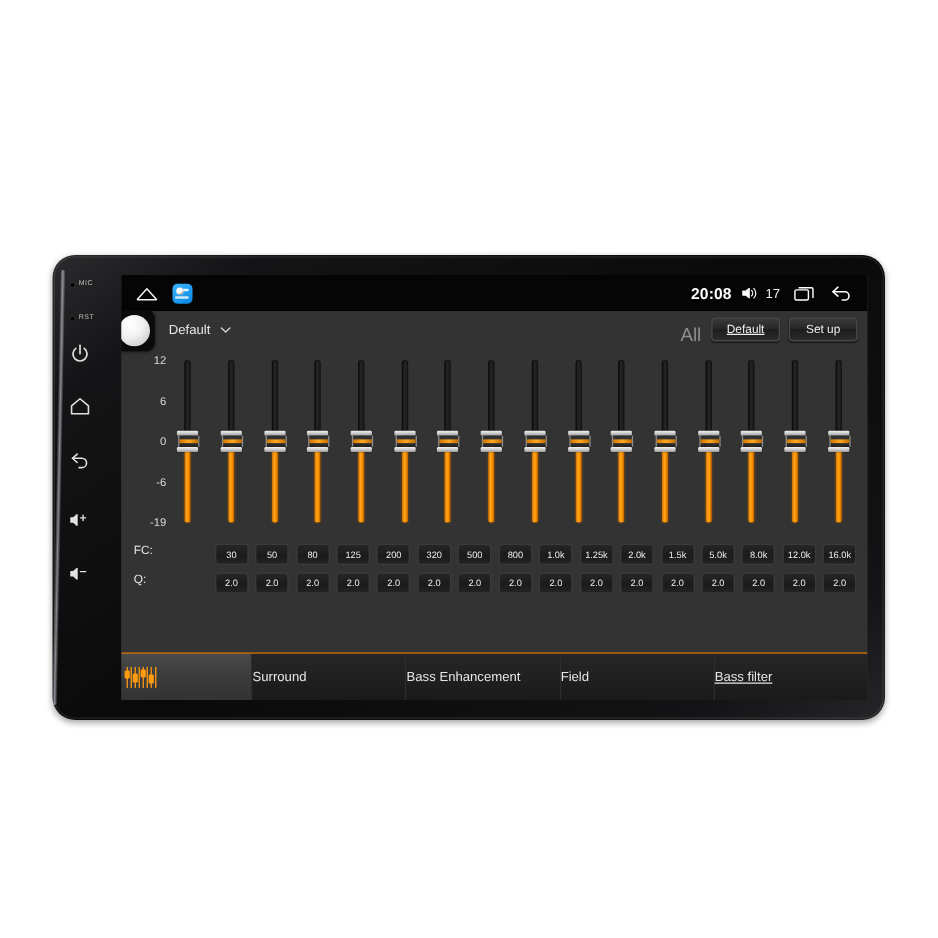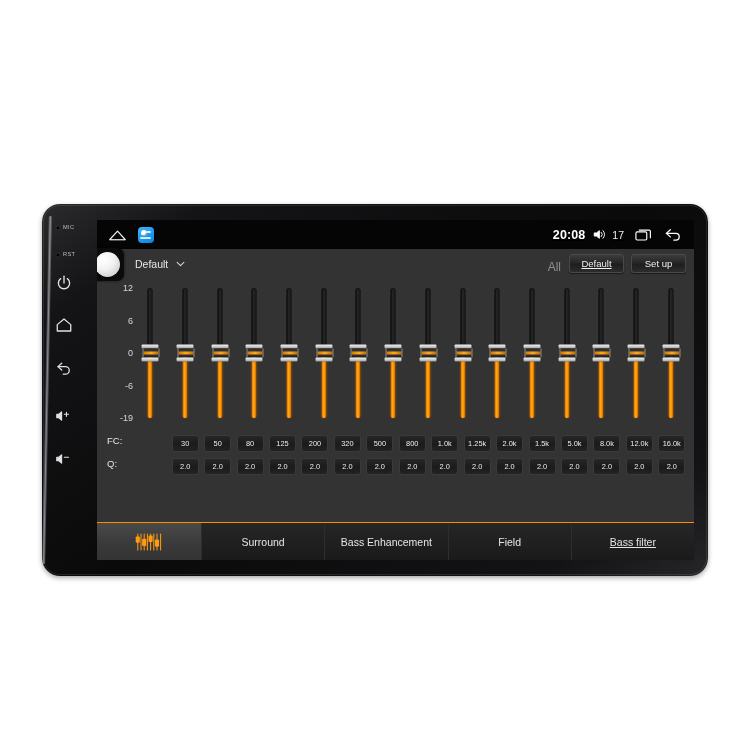--- a/index.html
+++ b/index.html
@@ -85,21 +85,21 @@
     box-shadow:0 1px 2px rgba(0,0,0,.5);display:block;
   }
   .preset{
     position:absolute;left:38px;top:9px;display:flex;align-items:center;gap:8px;
   }
   .preset-label{color:#e8e8e8;font-size:10.5px;}
   .chev{width:9px;height:6px;color:#d6d6d6;}
   .chev svg{width:100%;height:100%;display:block;}
 
   .allbtn{
-    position:absolute;right:133px;top:11px;color:#8f8f8f;font-size:12px;
+    position:absolute;right:133px;top:11px;color:#8f8f8f;font-size:15px;
   }
   .tbtn{
     position:absolute;top:5px;width:55px;height:19px;border-radius:3px;
     background:linear-gradient(to bottom,#3b3b3b 0%,#262626 48%,#1d1d1d 52%,#2c2c2c 100%);
     border:1px solid #4a4a4a;color:#f0f0f0;font-size:9.5px;
     display:flex;align-items:center;justify-content:center;box-sizing:border-box;
     box-shadow:0 1px 1px rgba(0,0,0,.5);
   }
   .tbtn.b1{right:70px;text-decoration:underline;}
   .tbtn.b2{right:8px;}
@@ -163,21 +163,21 @@
     border:1px solid #3a3a3a;color:#ededed;font-size:7.4px;
     display:flex;align-items:center;justify-content:center;box-sizing:border-box;
   }
 
   
   .tabbar{
     position:absolute;left:0;right:0;bottom:0;height:37px;
     background:#1d1d1d;border-top:1px solid #ff8c00;display:flex;
   }
   .tab{
-    flex:1;display:flex;align-items:center;justify-content:center;
+    flex:1;display:flex;align-items:center;justify-content:flex-start;
     color:#e6e6e6;font-size:10.5px;border-right:1px solid #2e2e2e;
     background:linear-gradient(to bottom,#262626,#1a1a1a);
   }
   .tab:last-child{border-right:none;text-decoration:underline;}
   .tab.active{
     flex:0 0 104px;
     background:linear-gradient(to bottom,#4a4a4a,#3a3a3a 55%,#333);
   }
   .eqicon{width:32px;height:20px;display:block;}
   .eqicon svg{width:100%;height:100%;display:block;}

